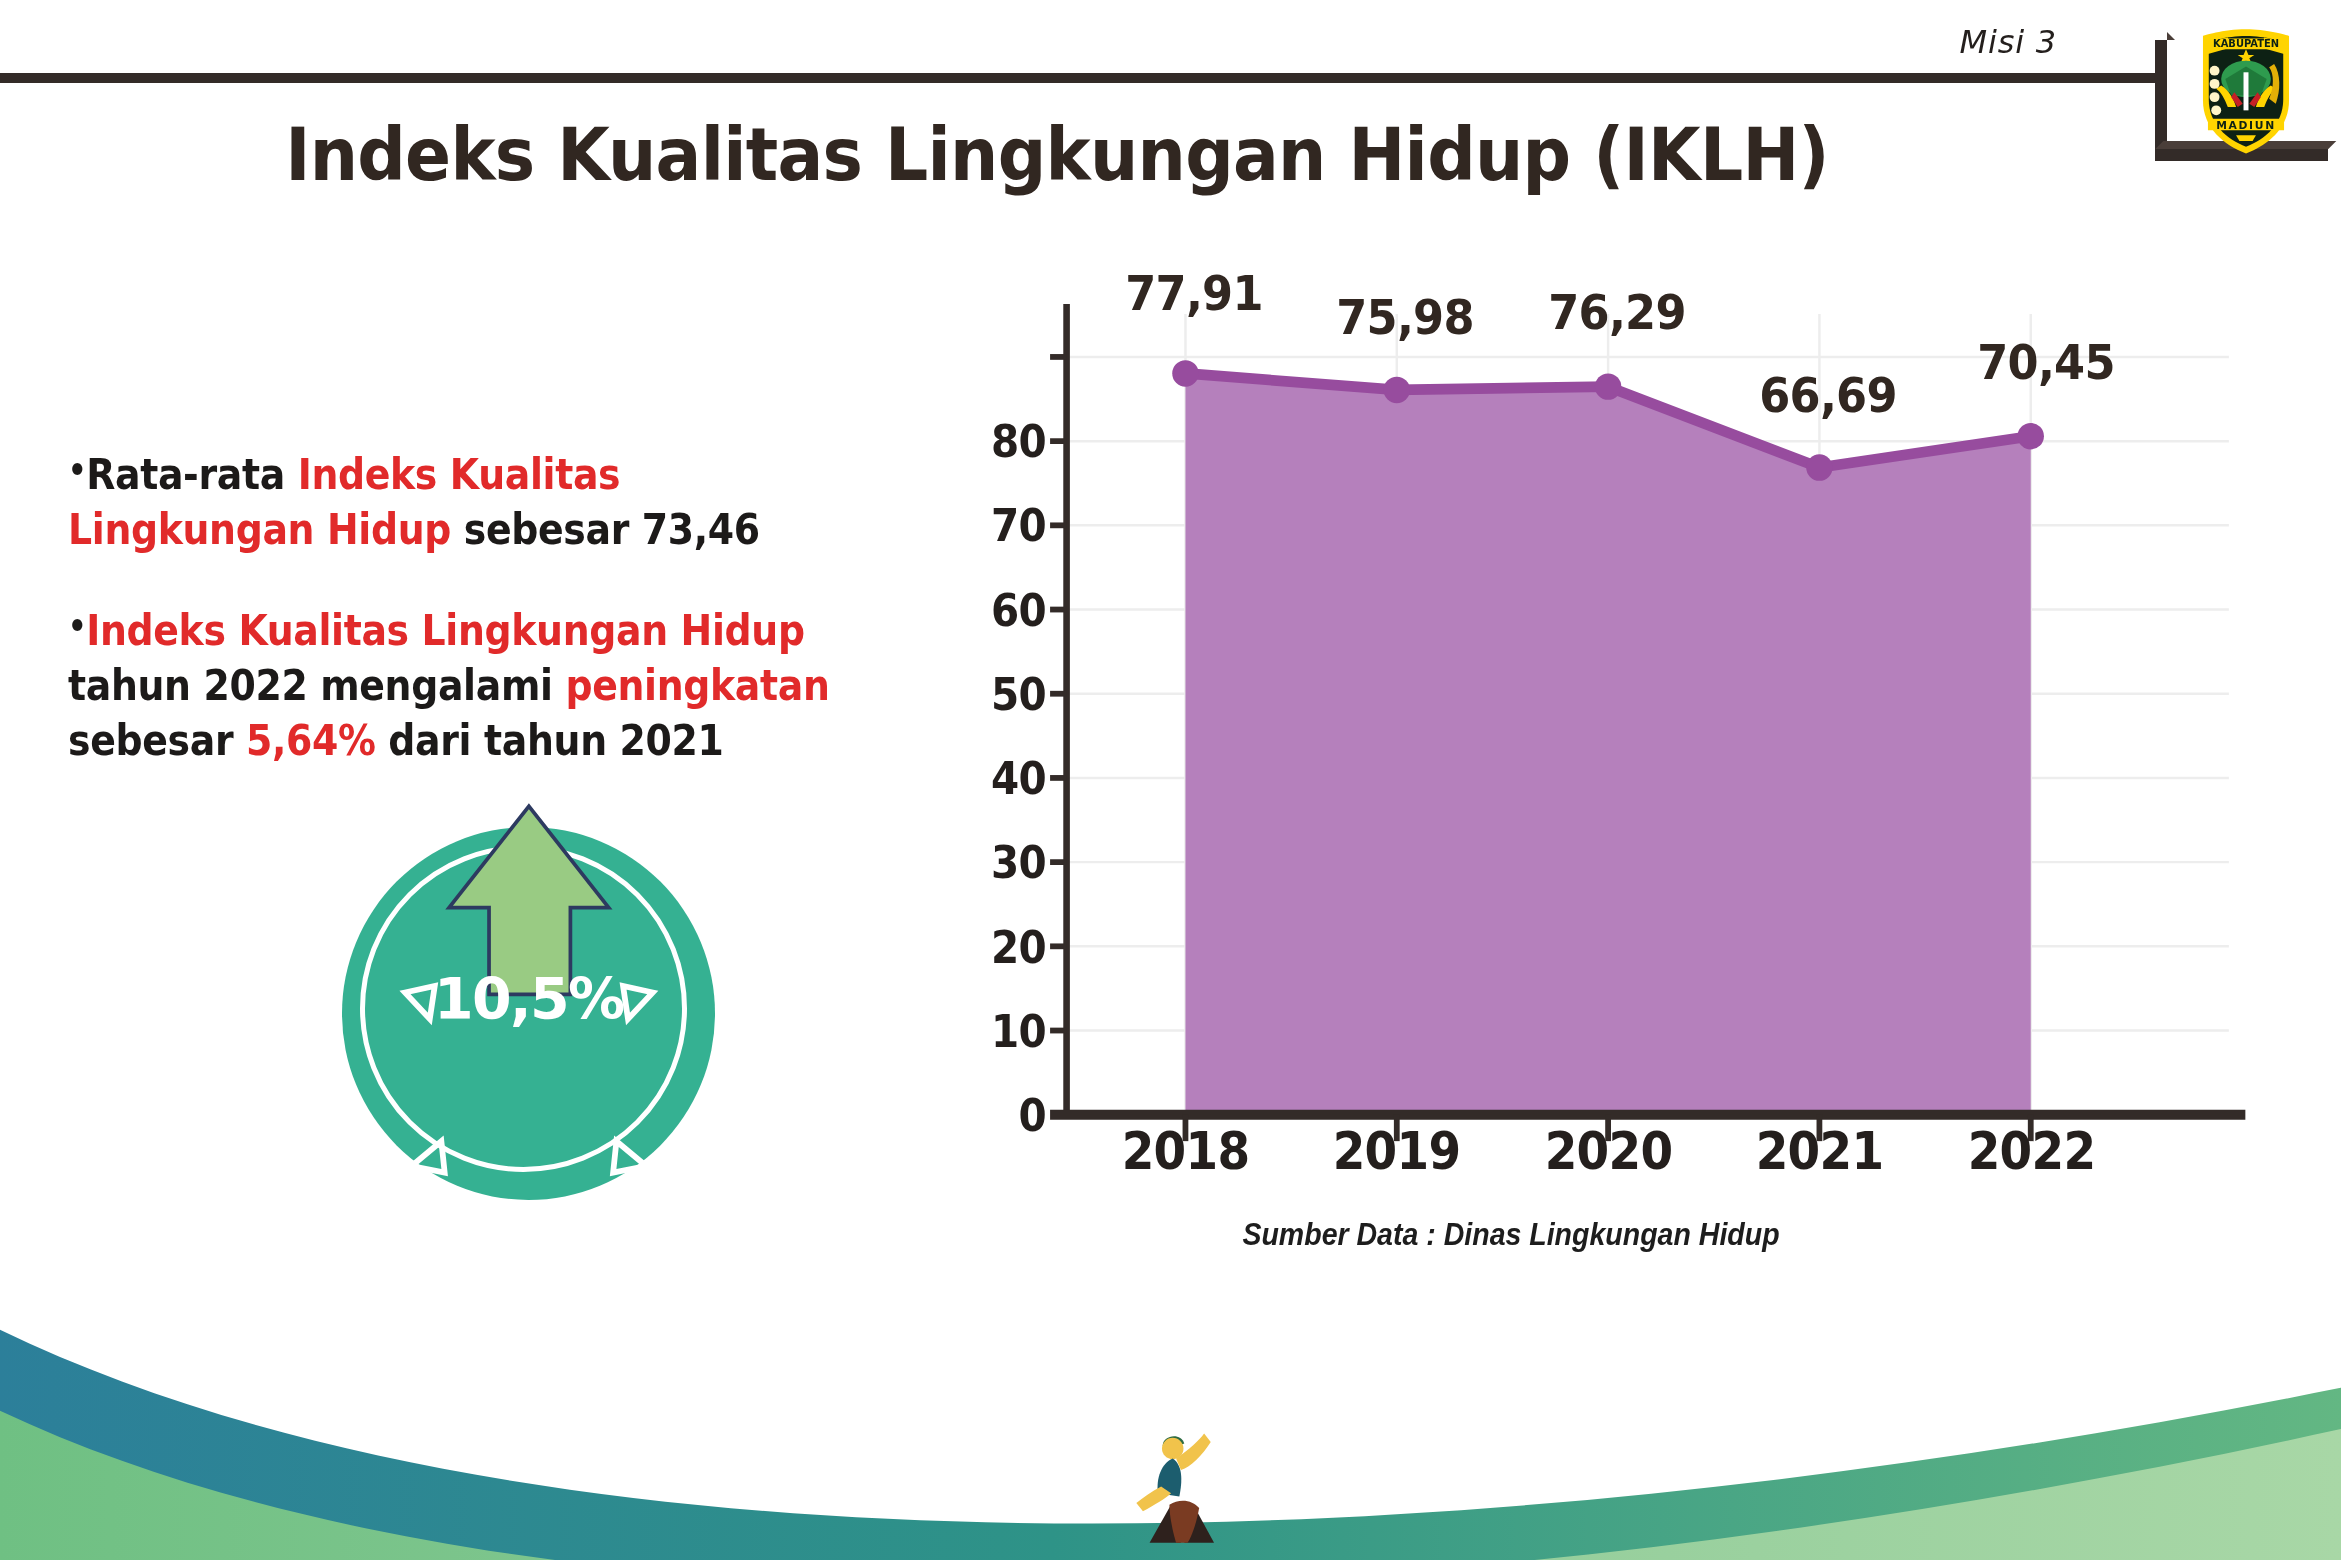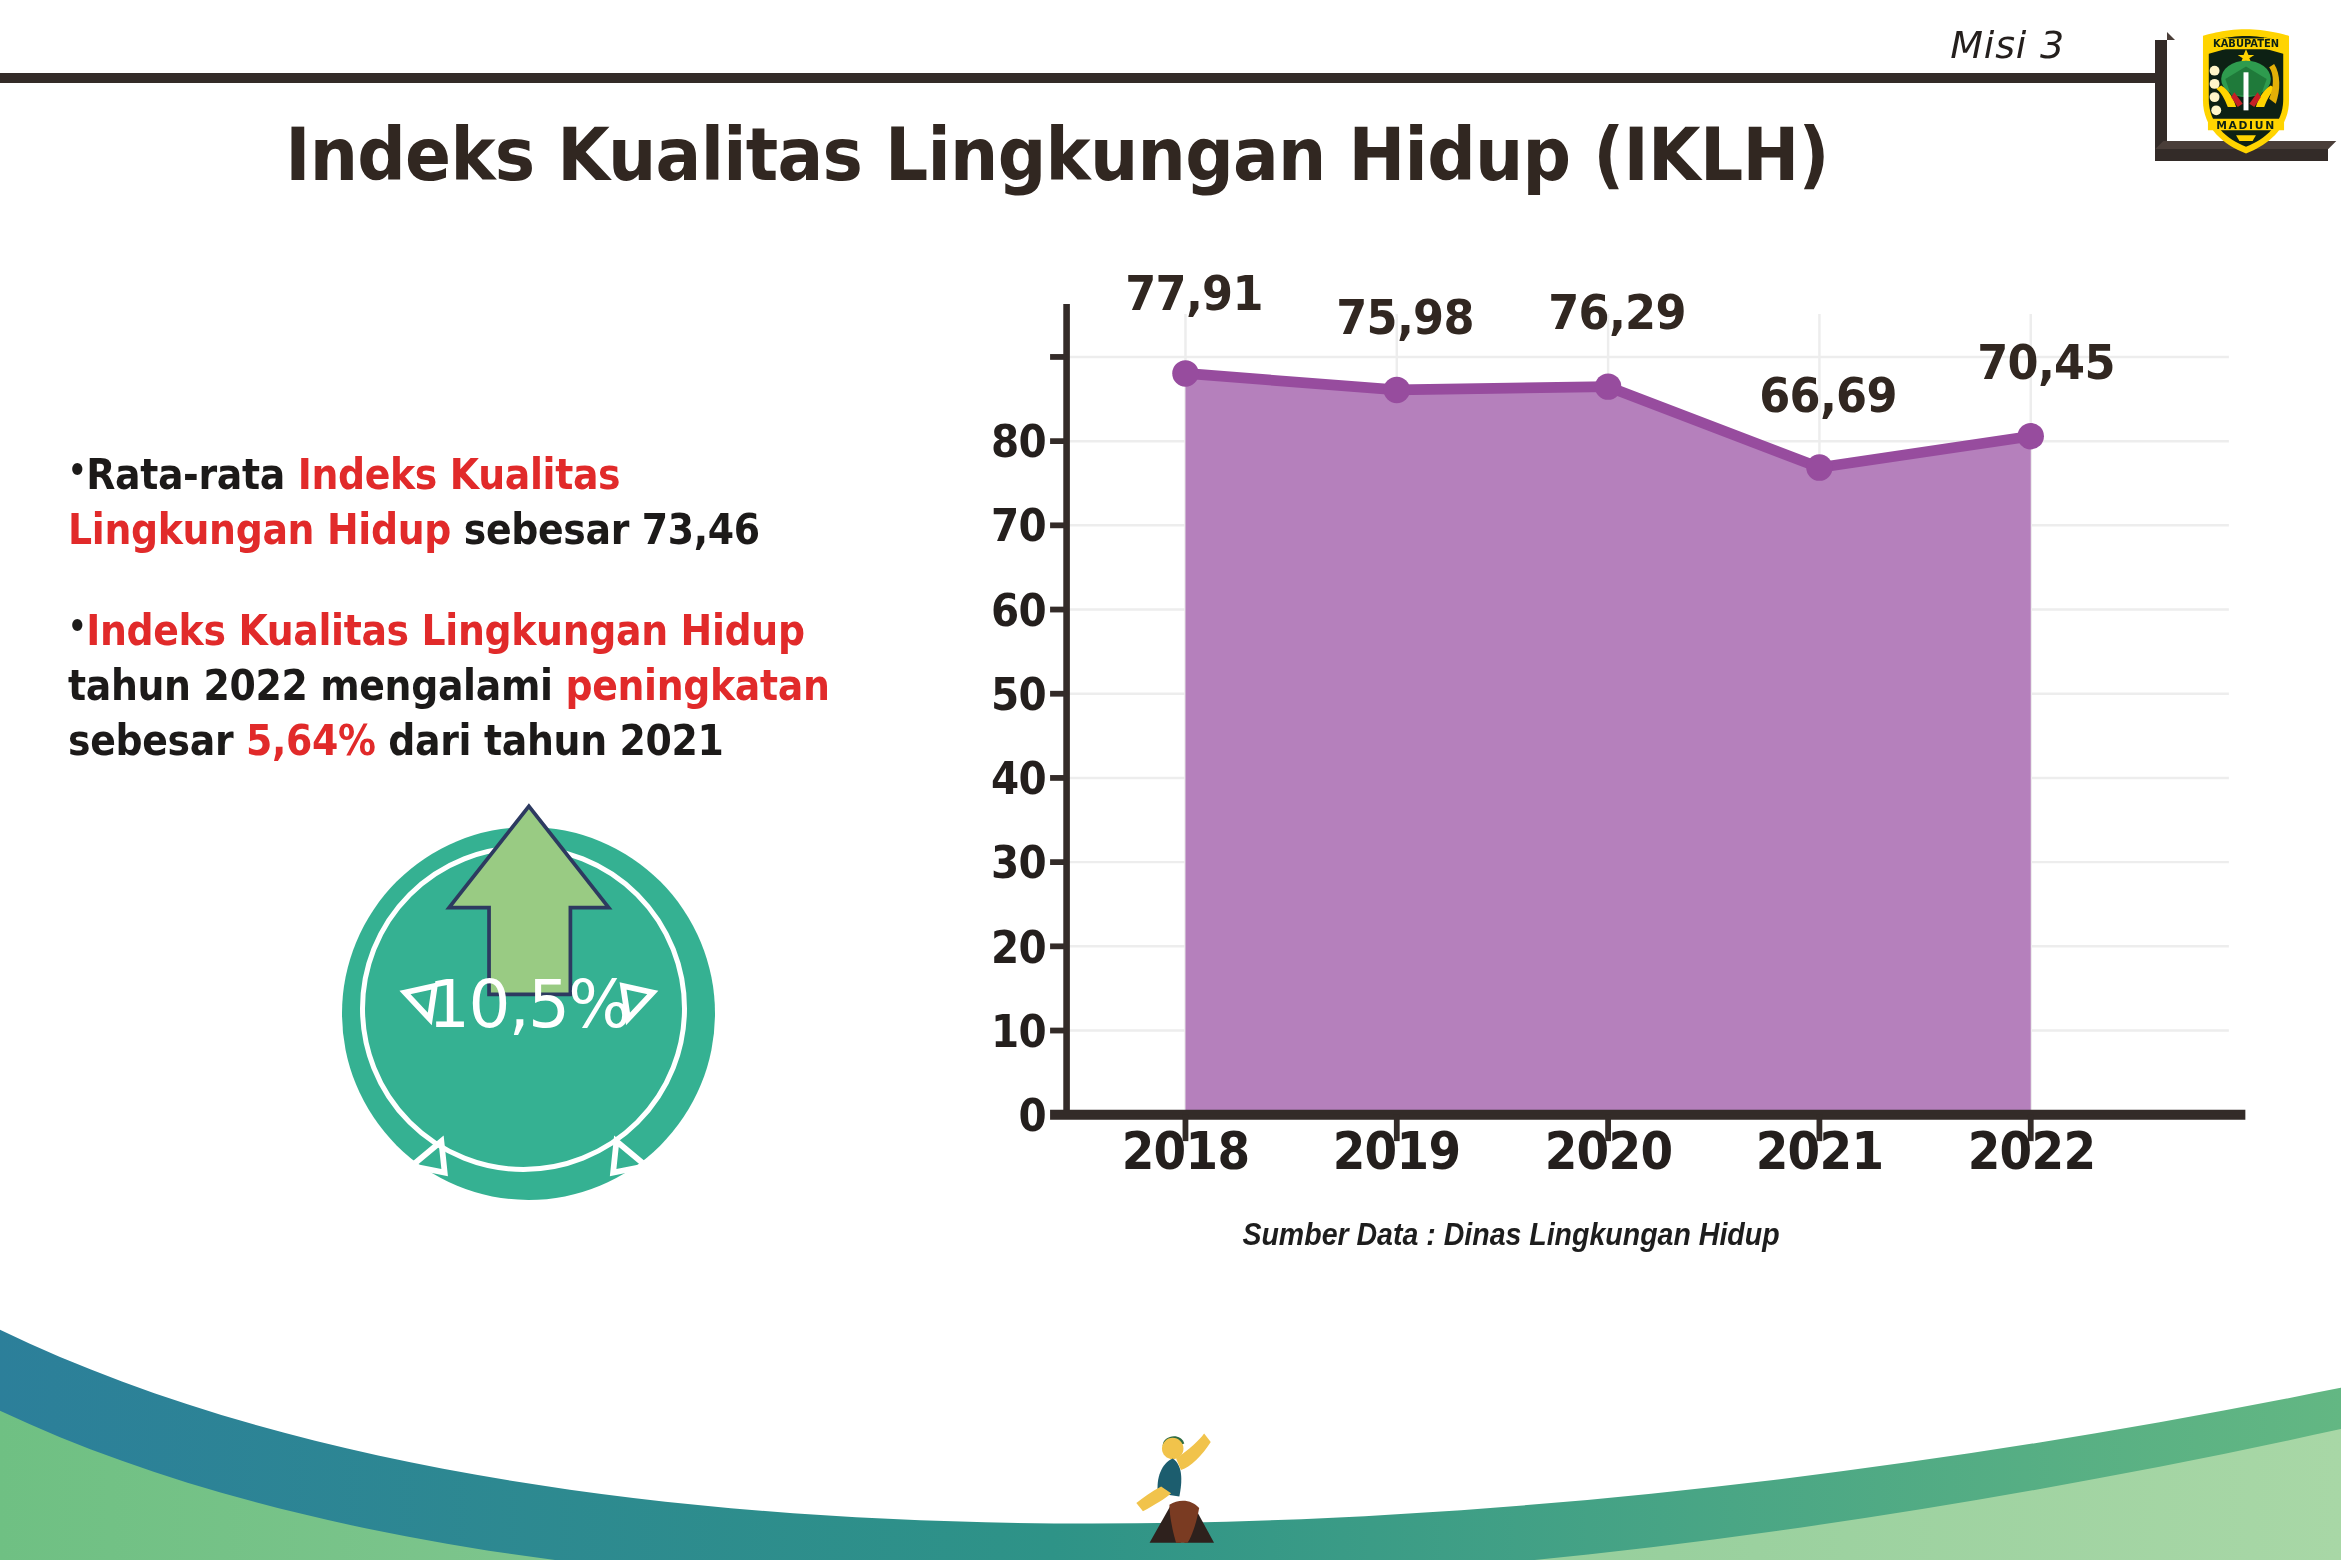--- a/index.html
+++ b/index.html
@@ -15,24 +15,24 @@
 
   
   #header-rule {
     position: absolute;
     left: 0; top: 73px;
     width: 2165px; height: 10px;
     background: #332B28;
   }
   #misi-label {
     position: absolute;
-    right: 277px; top: 23px;
+    right: 285px; top: 23px;
     font-family: "DejaVu Sans", sans-serif;
     font-style: italic;
-    font-size: 38px;
+    font-size: 32px;
     color: #241f1d;
     letter-spacing: 0.8px;
     white-space: nowrap;
   }
   
   #emblem-bracket-v {
     position: absolute;
     left: 2155px; top: 40px;
     width: 11.6px; height: 121px;
     background: #332B28;
@@ -124,22 +124,22 @@
     border-radius: 50%;
     border: 5px solid #ffffff;
     box-sizing: border-box;
   }
   #badge-value {
     position: absolute;
     left: 13.2px; top: 213px;
     width: 373px;
     text-align: center;
     font-family: "DejaVu Sans", sans-serif;
-    font-weight: normal;
-    font-size: 66px;
+    font-weight: bold;
+    font-size: 57px;
     color: #ffffff;
     letter-spacing: -1.7px;
   }
   #badge-arrow { position:absolute; left:0; top:0; }
 
   
   #chart {
     position: absolute;
     left: 974px; top: 281px;
     width: 1288px; height: 925px;

